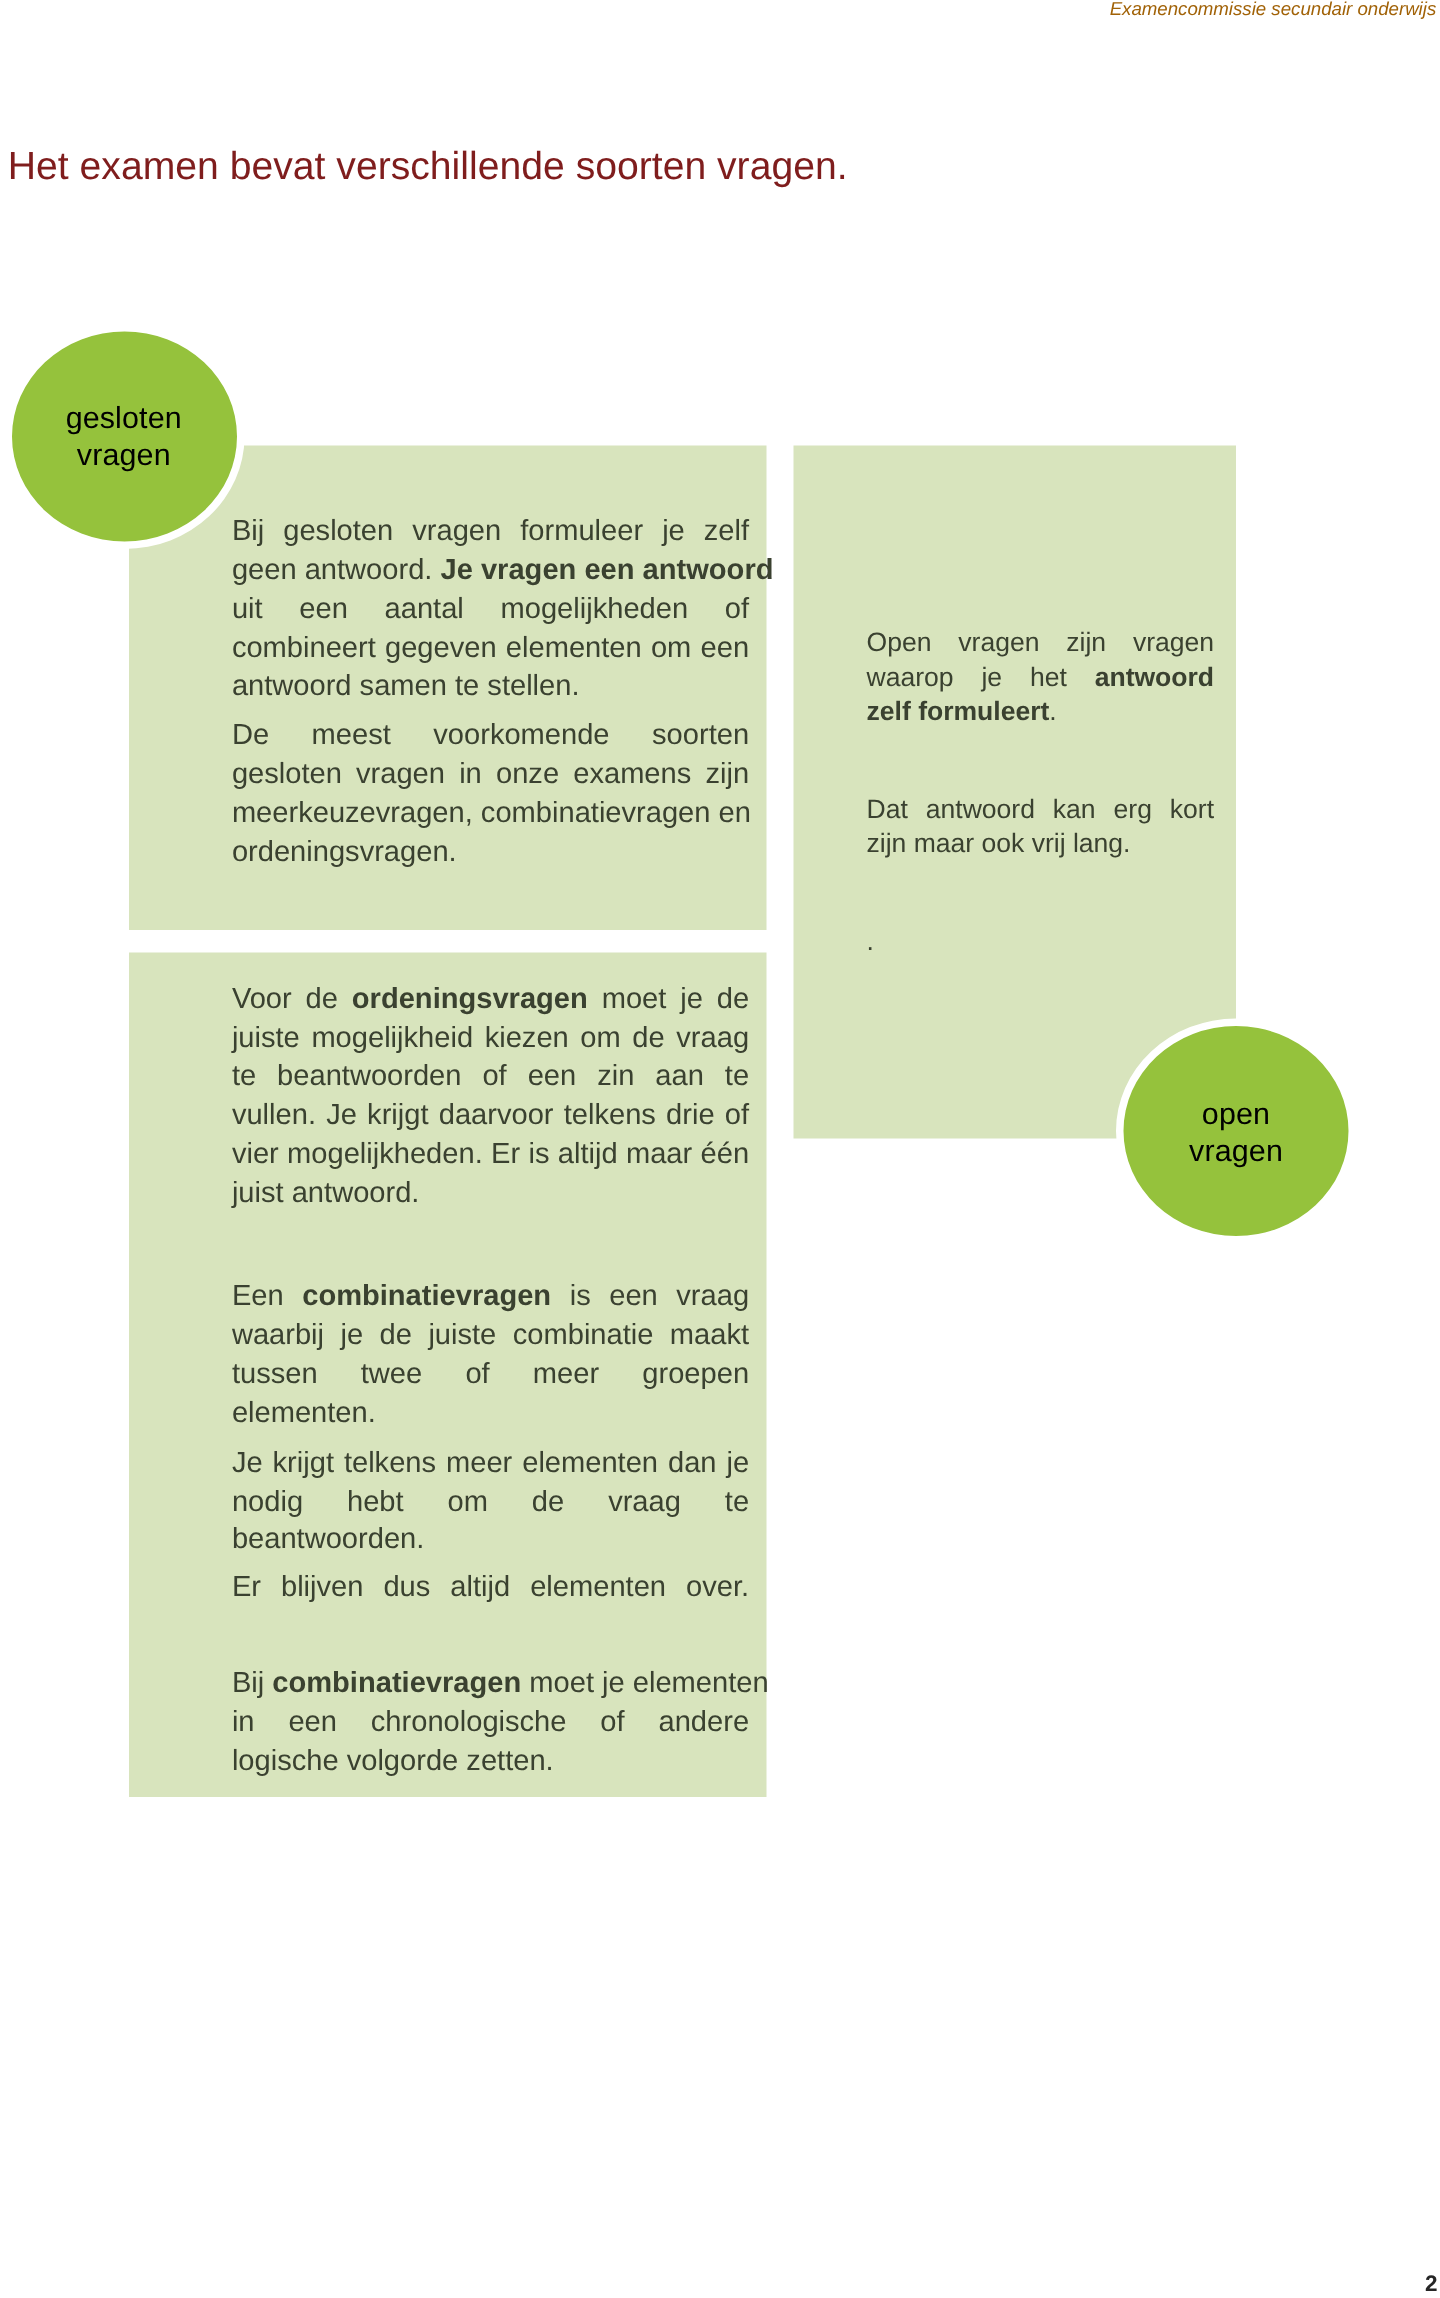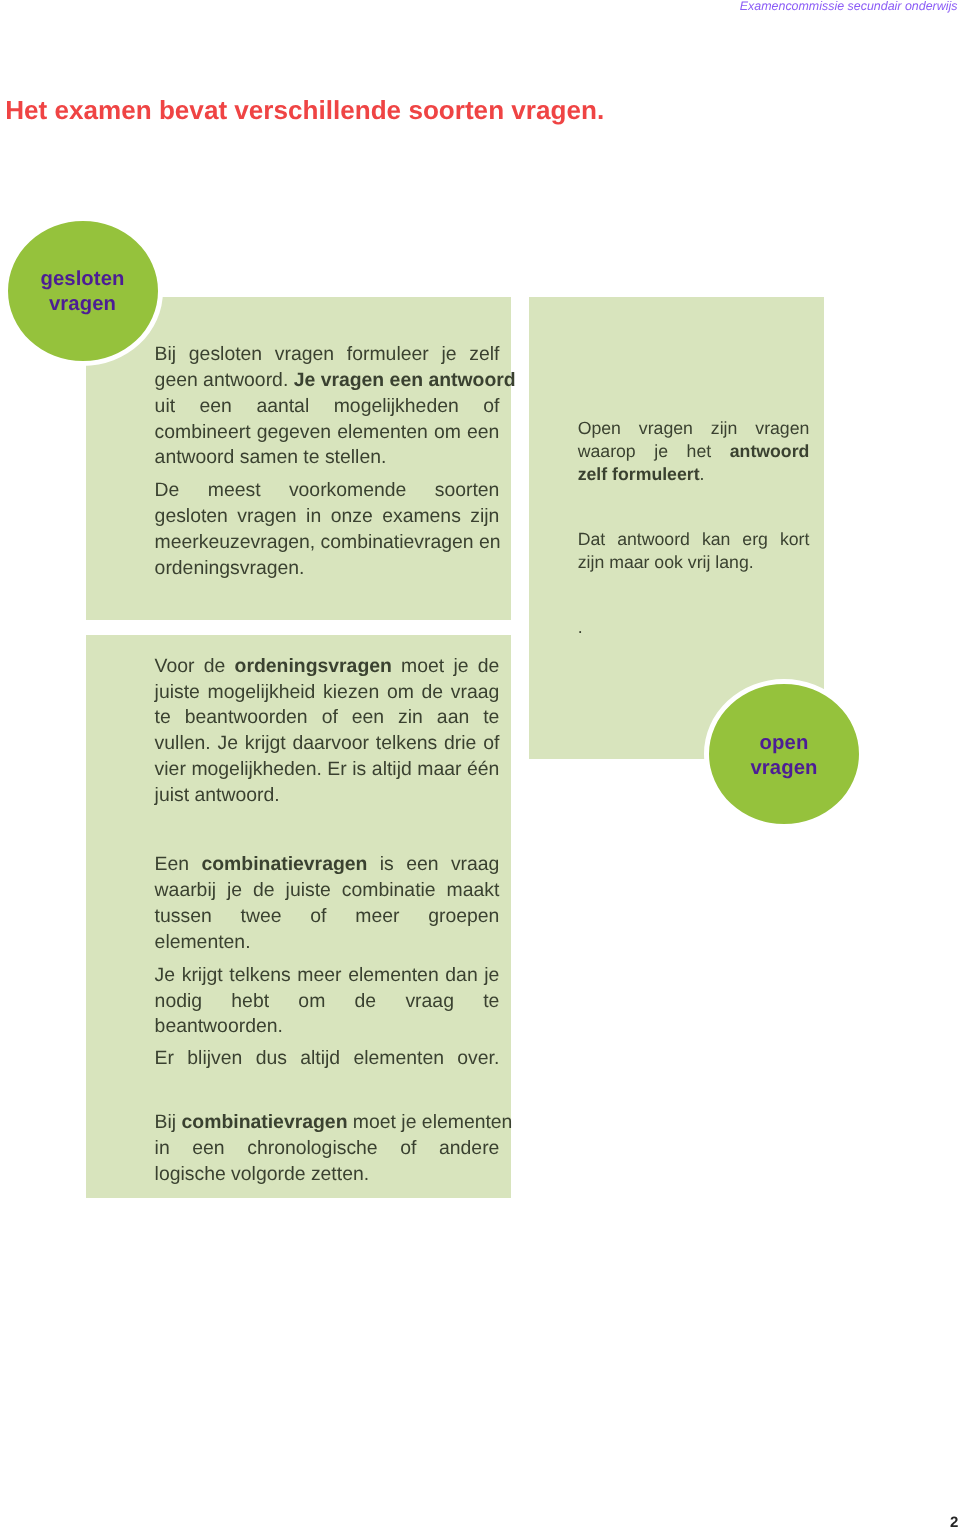--- a/index.html
+++ b/index.html
@@ -5,49 +5,49 @@
   html,body{margin:0;padding:0;background:#ffffff;}
   body{width:960px;height:1532px;
        font-family:"Liberation Sans", sans-serif;
        -webkit-font-smoothing:antialiased;
        text-rendering:geometricPrecision;}
 
   .page{position:relative;width:960px;height:1532px;overflow:hidden;background:#ffffff;}
 
   
   .hdr{position:absolute;right:2.5px;top:-1.5px;font-size:12.45px;font-style:italic;
-       line-height:14px;color:#8b5cf6;white-space:nowrap;}
+       line-height:14px;color:#a16207;white-space:nowrap;}
 
   
-  .title{position:absolute;left:5.2px;top:94.5px;font-size:26.1px;color:#ef4444;
-         white-space:nowrap;margin:0;font-weight:bold;}
+  .title{position:absolute;left:5.2px;top:94.5px;font-size:26.1px;color:#7f1d1d;
+         white-space:nowrap;margin:0;font-weight:normal;}
 
   
   .box{position:absolute;background:#d8e4bd;}
   .box1{left:86px;top:297px;width:425px;height:323px;}
   .box2{left:86px;top:635px;width:425px;height:563px;}
   .boxR{left:529px;top:297px;width:295px;height:462px;}
 
   
   .col{position:absolute;color:#3a4130;}
   .colL{left:154.6px;width:344.8px;font-size:19.4px;}
   .colR{left:577.7px;width:231.7px;font-size:17.7px;}
   .ln{position:absolute;left:0;width:100%;height:0;
       text-align:justify;text-align-last:justify;white-space:nowrap;}
   .ln.last{text-align-last:left;}
   b{font-weight:bold;}
 
   
-  .circle{position:absolute;border-radius:50%;background:#95c23c;color:#4c1d95;
-          font-weight:bold;text-align:center;display:flex;flex-direction:column;
+  .circle{position:absolute;border-radius:50%;background:#95c23c;color:#000000;
+          font-weight:normal;text-align:center;display:flex;flex-direction:column;
           align-items:center;justify-content:center;
           border:5px solid #ffffff;box-sizing:content-box;
           font-size:20.3px;line-height:25px;letter-spacing:0.1px;}
   .c1{left:2.5px;top:216px;width:150px;height:138px;padding-top:2px;}
-  .c2{left:704px;top:679px;width:150px;height:136px;padding-top:4px;align-items:center;}
+  .c2{left:744px;top:679px;width:150px;height:136px;padding-top:4px;align-items:center;}
 
   
   .pageno{position:absolute;left:950px;top:1515px;font-size:15px;line-height:15px;
           font-weight:bold;color:#262626;}
 </style>
 </head>
 <body>
 
 <div class="page">
 

